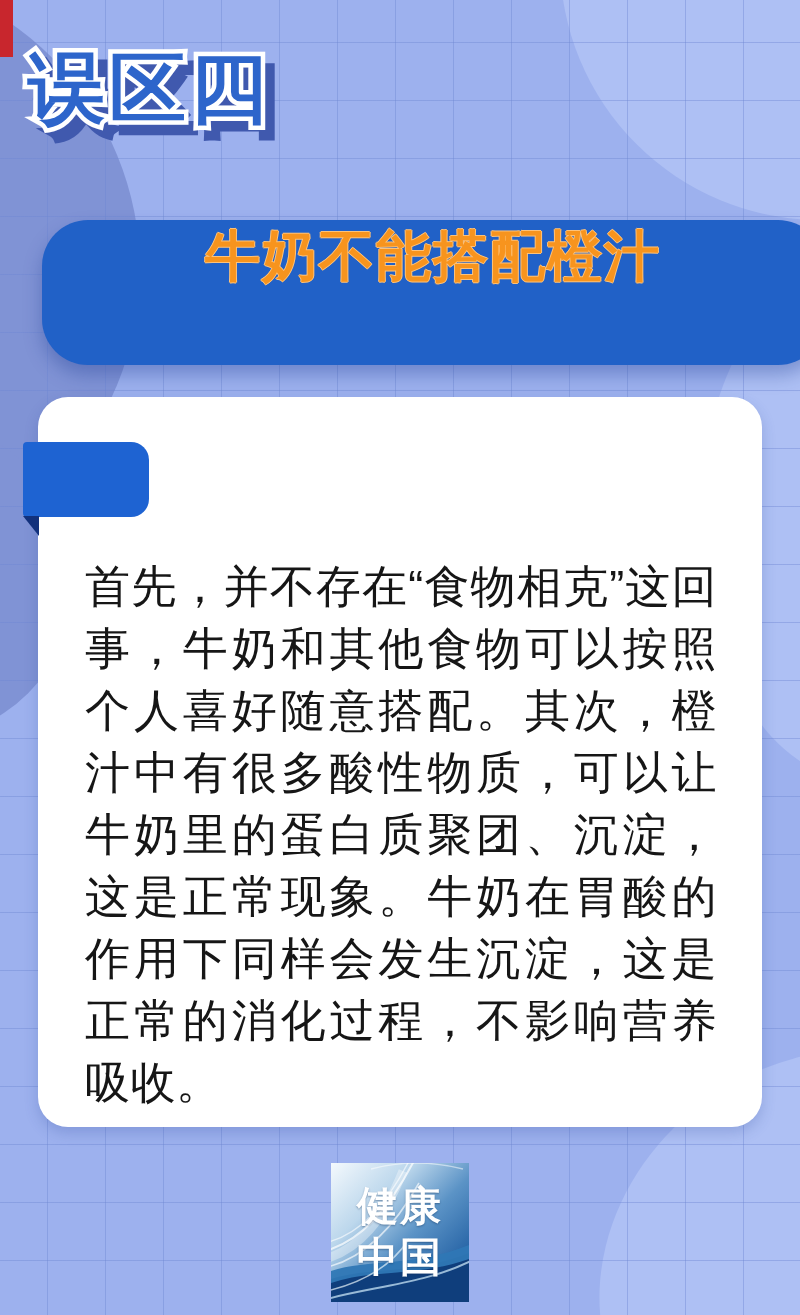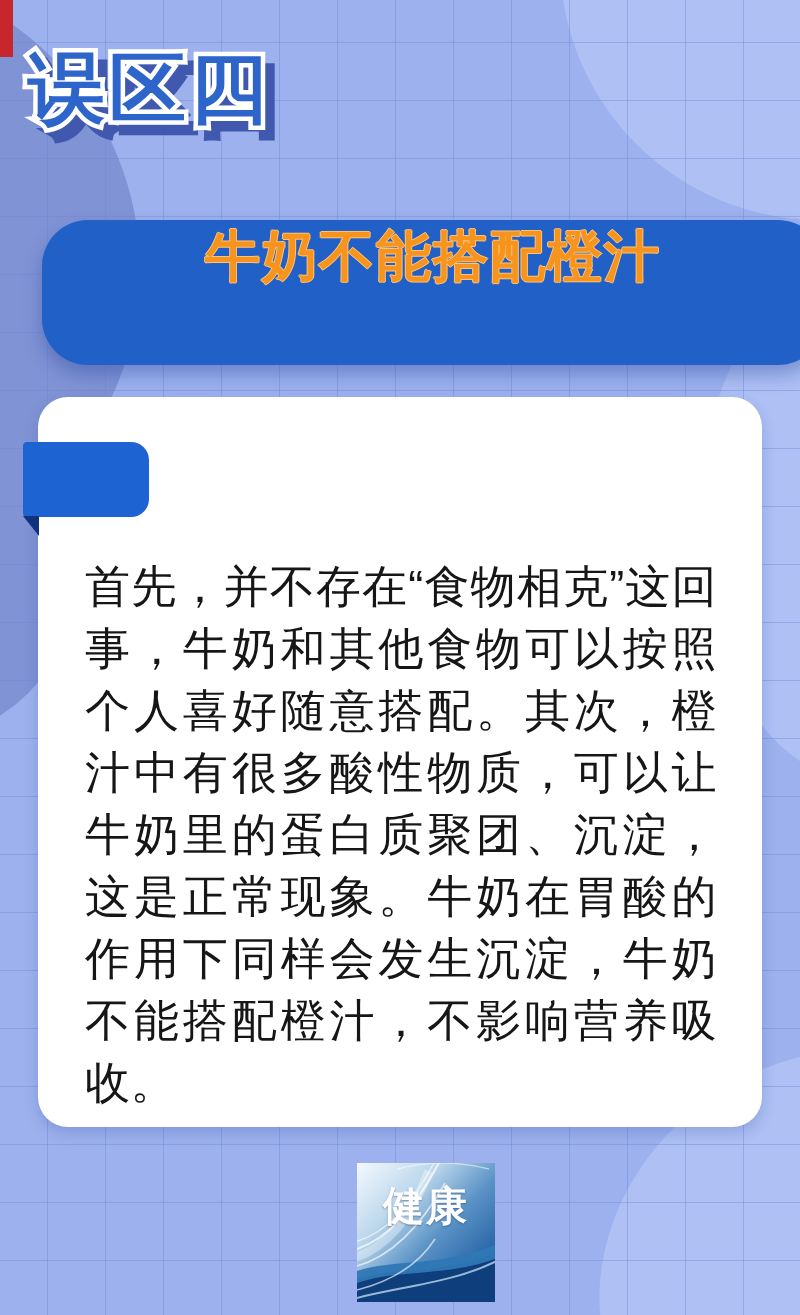--- a/index.html
+++ b/index.html
@@ -88,21 +88,21 @@
     position: absolute; left: 85px; top: 556px;
     width: 632px;
     font-size: 45px; line-height: 62px; letter-spacing: 0.5px;
     font-weight: 500;
     color: #161616;
     text-align: justify;
   }
   
   .logo {
     position: absolute; left: 331px; top: 1163px;
-    width: 138px; height: 139px; margin-left: 26px;
+    width: 138px; height: 139px;
   }
   .logo svg { position: absolute; inset: 0; }
   .logo-text {
     position: absolute; inset: 0;
     display: flex; flex-direction: column; align-items: center;
     padding-top: 18px; box-sizing: border-box;
     font-size: 41px; font-weight: 900; color: #ffffff;
     line-height: 51px; letter-spacing: 2px;
     text-shadow: 0 1px 2px rgba(10,40,80,0.4);
   }
@@ -127,21 +127,21 @@
     <span class="title-layer title-fill">误区四</span>
   </div>
 
   <div class="banner">
     <span class="banner-label">牛奶不能搭配橙汁</span>
   </div>
 
   <div class="card"></div>
   <div class="ribbon"></div>
   <div class="ribbon-fold"></div>
-  <div class="body-text">首先，并不存在“食物相克”这回事，牛奶和其他食物可以按照个人喜好随意搭配。其次，橙汁中有很多酸性物质，可以让牛奶里的蛋白质聚团、沉淀，这是正常现象。牛奶在胃酸的作用下同样会发生沉淀，牛奶不能搭配橙汁，不影响营养吸收。</div>
+  <div class="body-text">首先，并不存在“食物相克”这回事，牛奶和其他食物可以按照个人喜好随意搭配。其次，橙汁中有很多酸性物质，可以让牛奶里的蛋白质聚团、沉淀，这是正常现象。牛奶在胃酸的作用下同样会发生沉淀，这是正常的消化过程，不影响营养吸收。</div>
 
   <div class="logo">
     <svg viewBox="0 0 138 139" width="138" height="139">
       <defs>
         <linearGradient id="lg-badge" x1="0" y1="0" x2="1" y2="1">
           <stop offset="0" stop-color="#f4f9fd"></stop>
           <stop offset="0.3" stop-color="#bcd7ec"></stop>
           <stop offset="0.55" stop-color="#5b93c6"></stop>
           <stop offset="0.8" stop-color="#2a67a8"></stop>
           <stop offset="1" stop-color="#1b508f"></stop>
@@ -155,16 +155,17 @@
         <path d="M-4 104 C 30 96 60 70 88 20" stroke-width="1.6" opacity="0.65"></path>
         <path d="M40 6 C 70 -2 100 -2 132 6" stroke-width="1.4" opacity="0.5"></path>
       </g>
       <path d="M0 116 C 36 104 82 112 138 90 L 138 139 L 0 139 Z" fill="#0f3e7c"></path>
       <path d="M0 108 C 36 96 84 104 138 82 L 138 96 C 88 114 40 106 0 120 Z" fill="#2f77b5" opacity="0.95"></path>
       <path d="M-4 136 C 40 124 96 120 140 98" stroke="#bcd9ee" stroke-width="2" fill="none" opacity="0.8"></path>
       <path d="M-4 128 C 30 120 60 104 78 76" stroke="#e8f3fa" stroke-width="1.5" fill="none" opacity="0.7"></path>
     </svg>
     <div class="logo-text">
       <span>健康</span>
+      <span>中国</span>
     </div>
   </div>
 
 </div>
 
 </body></html>

